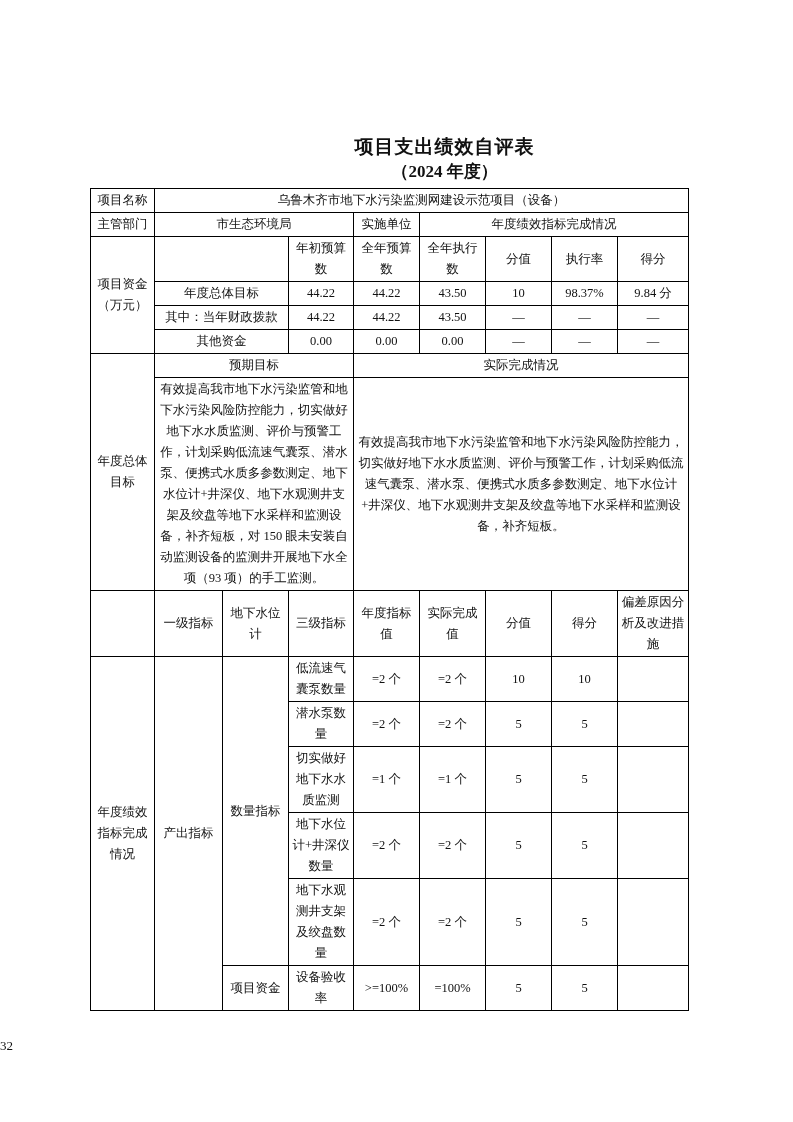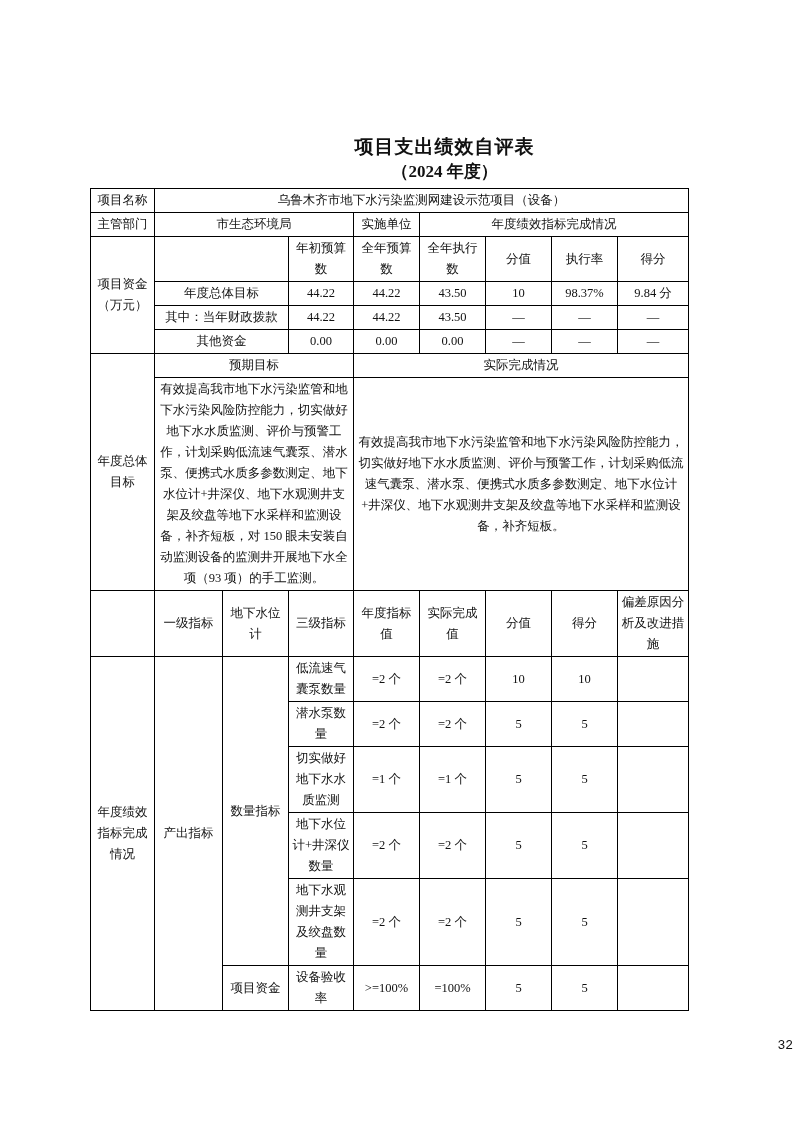--- a/index.html
+++ b/index.html
@@ -47,23 +47,22 @@
     line-height: 20px;
     padding: 2px 7px;
     margin-top: 24px;
   }
   td.goal-expected { vertical-align: top; }
   td.goal-actual { vertical-align: middle; }
   td.fund-header { line-height: 20px; }
   .page-number {
     position: absolute;
     top: 1038px; left: 0; width: 793px;
-    text-align: right;
+    text-align: left;
     font-size: 13px;
-    font-family: Liberation Mono, monospace;
   }
 </style>
 </head>
 <body>
 
 <div class="doc-header">
   <div class="doc-title">项目支出绩效自评表</div>
   <div class="doc-subtitle">（2024 年度）</div>
 </div>
 

